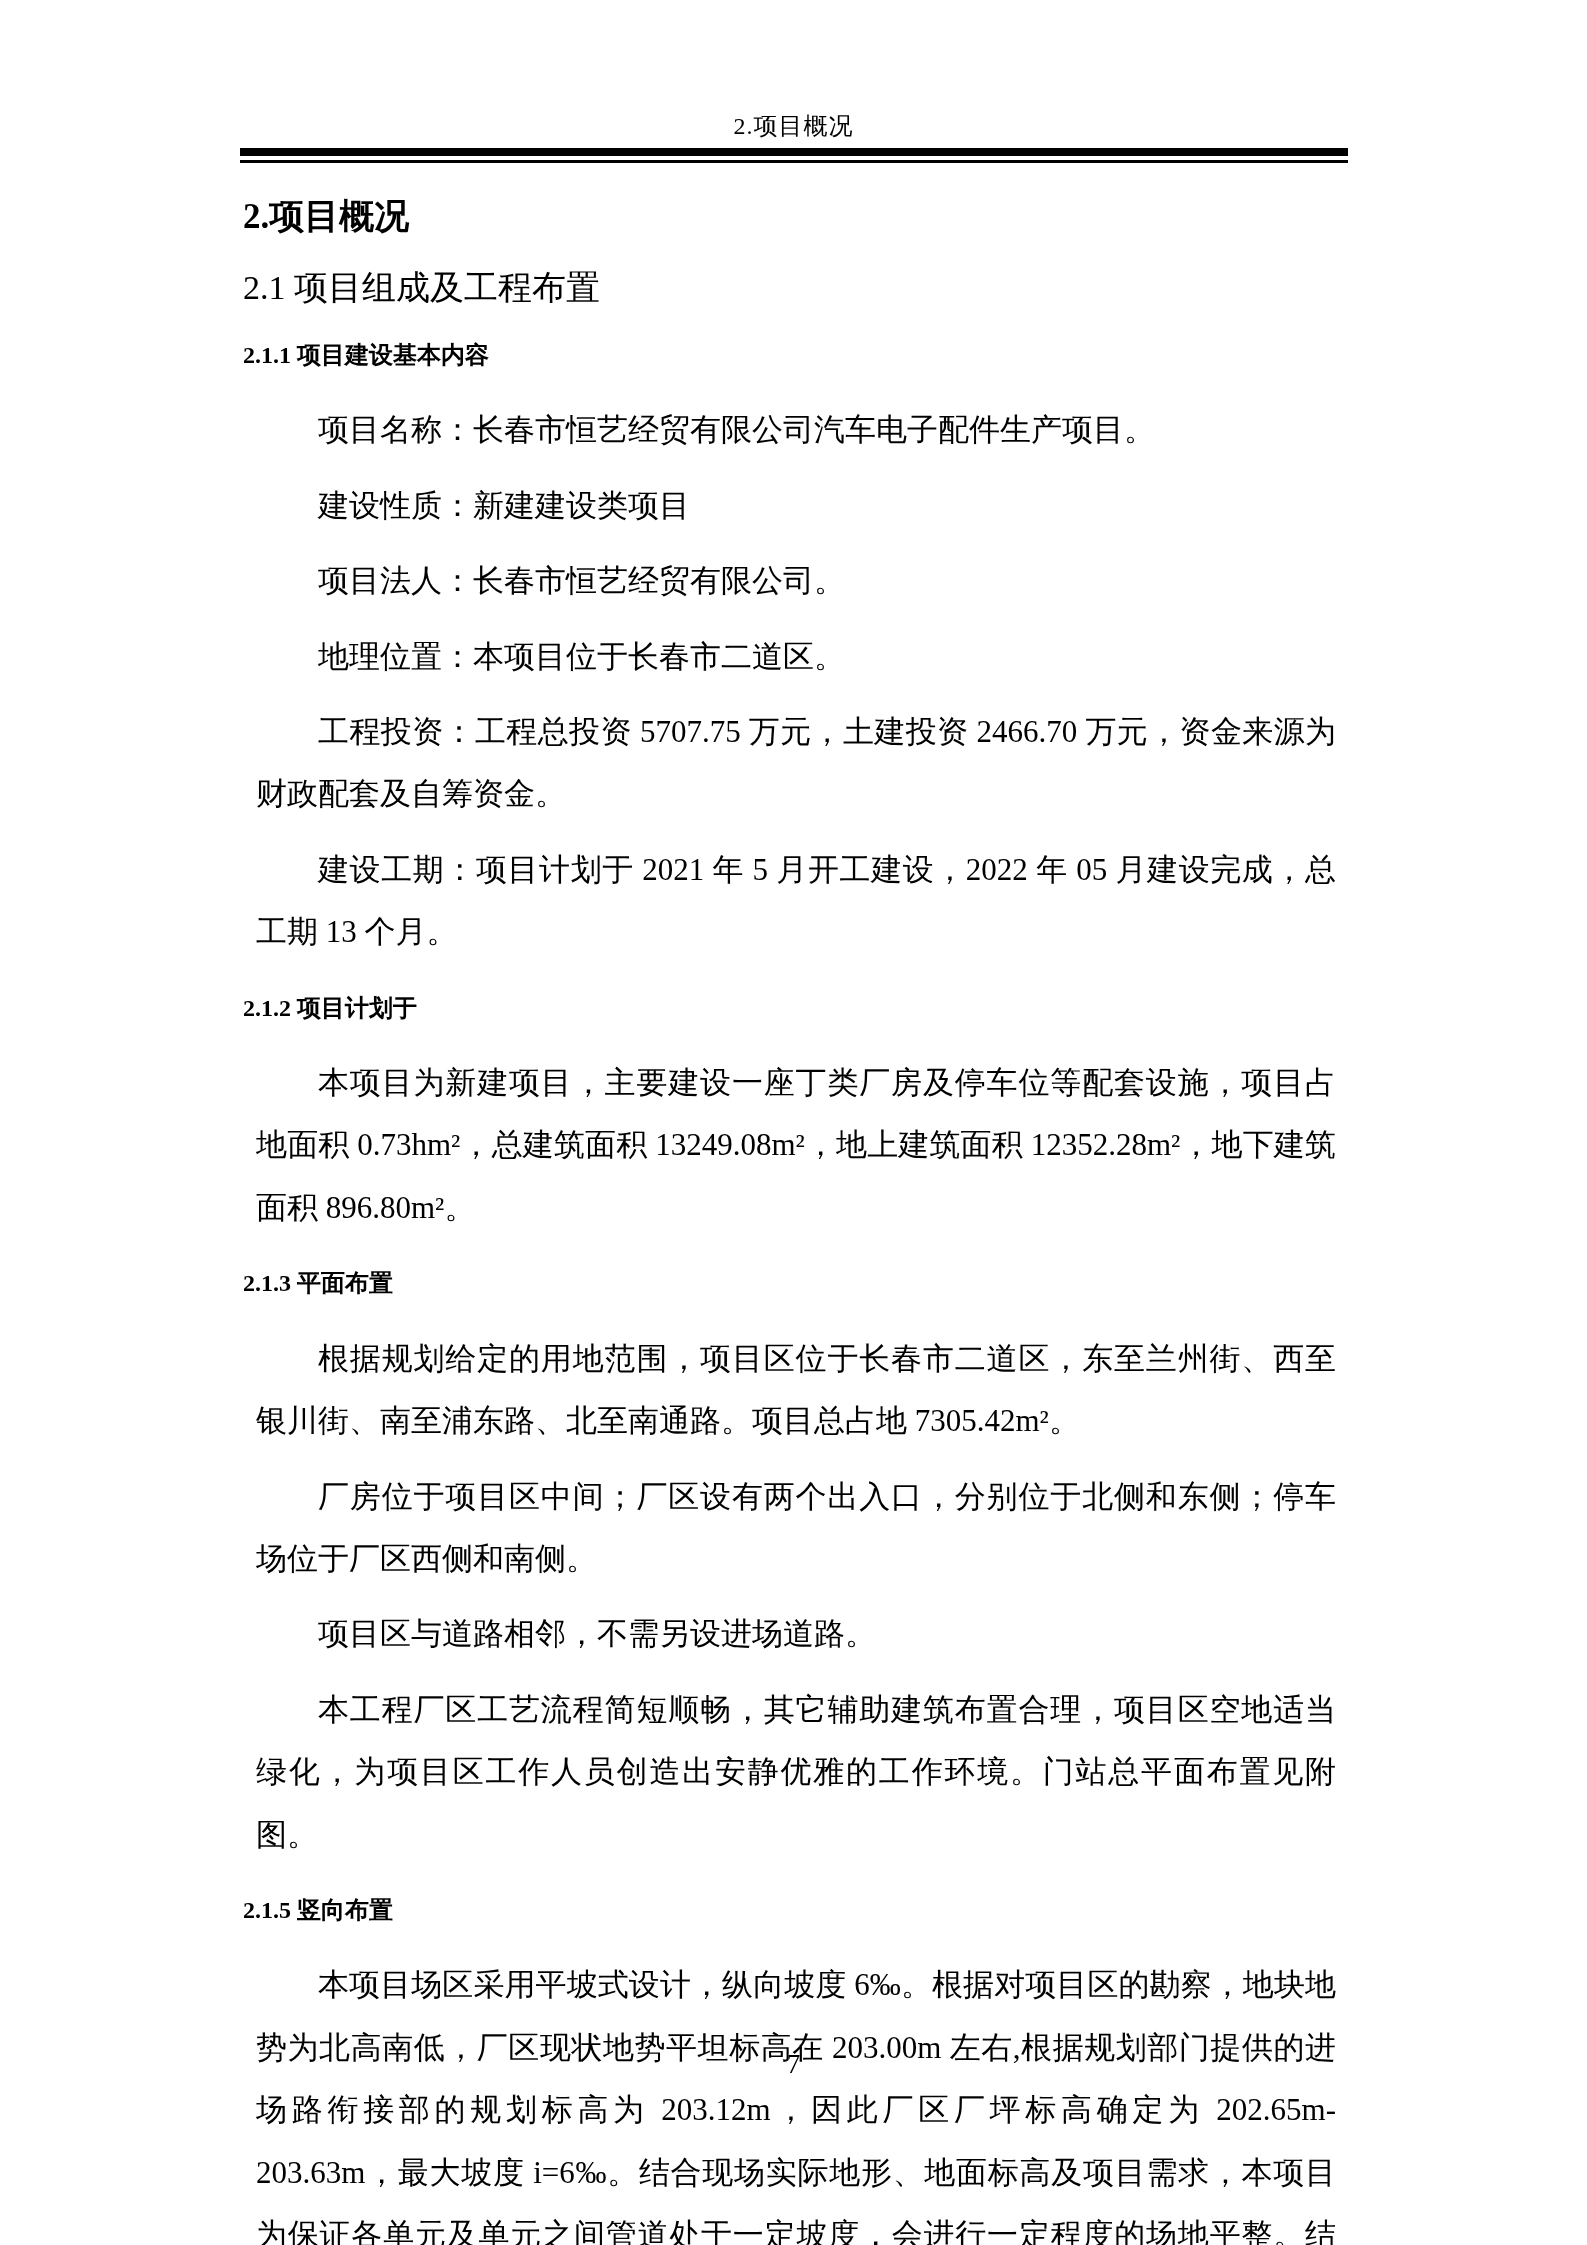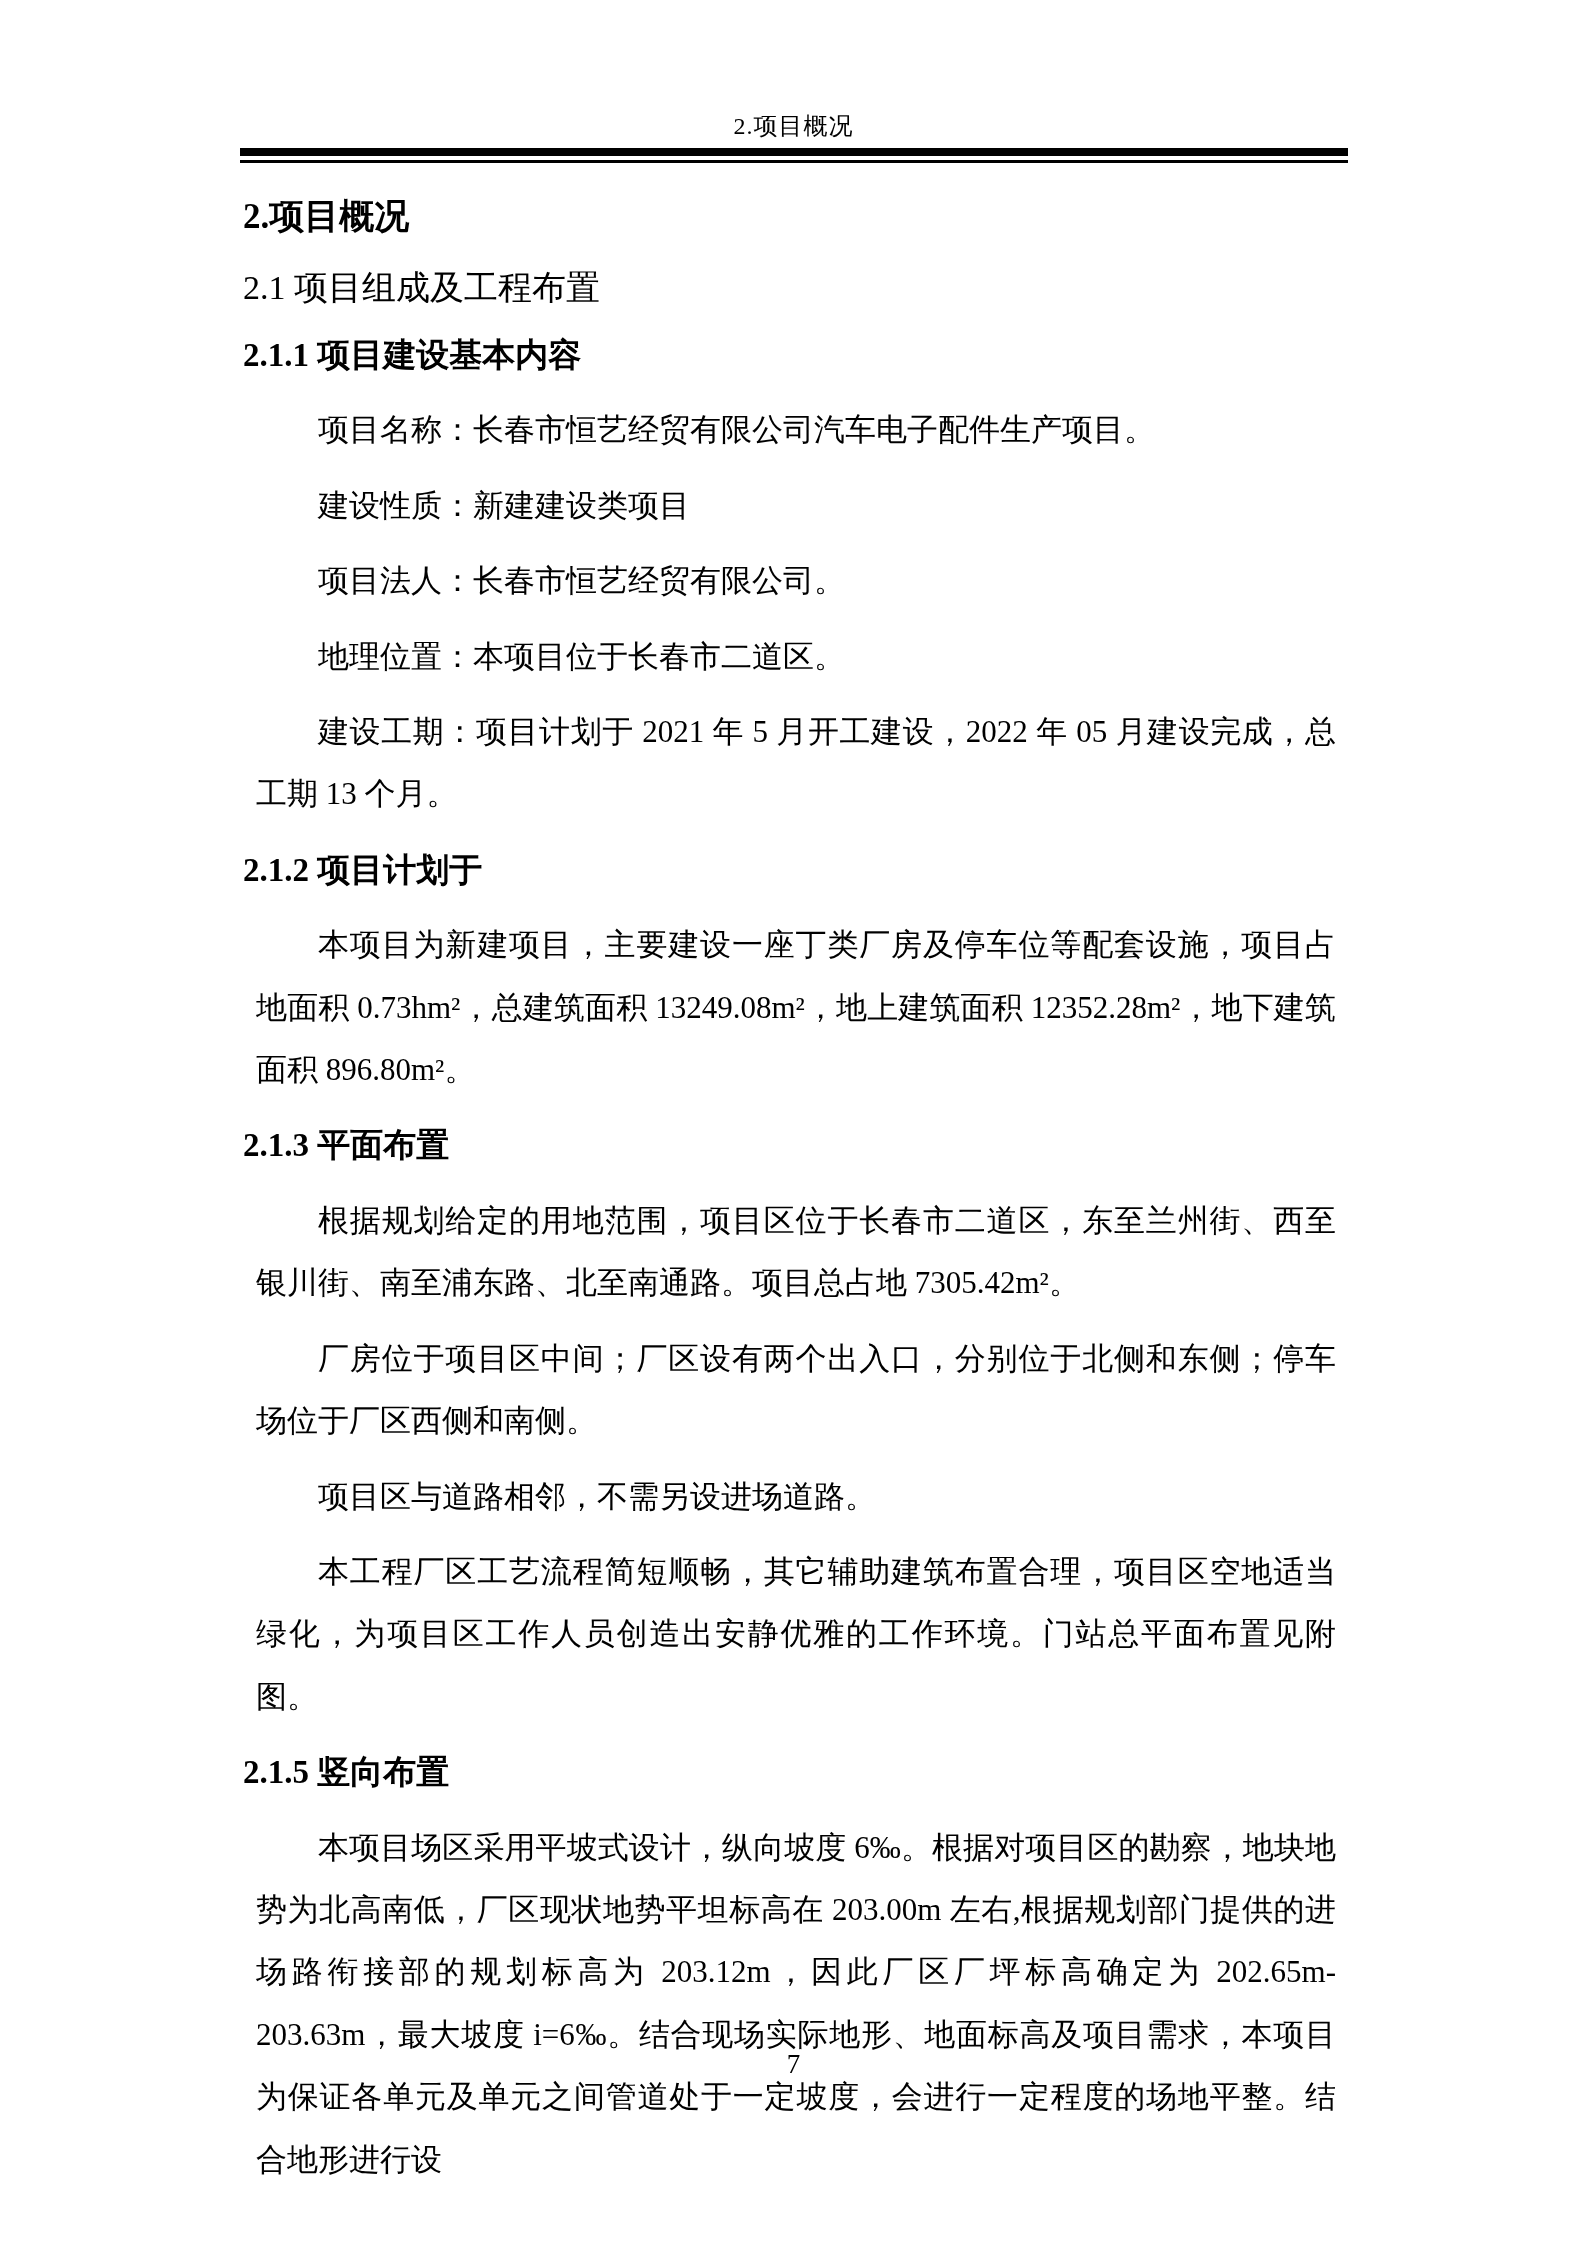--- a/index.html
+++ b/index.html
@@ -57,21 +57,21 @@
   }
   .doc-h2 {
     margin: 0;
     font-size: 34px;
     font-weight: normal;
     line-height: 73px;
     white-space: nowrap;
   }
   .doc-h3 {
     margin: 0;
-    font-size: 33px;
+    font-size: 24px;
     font-weight: bold;
     line-height: 62.4px;
     white-space: nowrap;
   }
   .doc-p {
     margin: 13px;
     font-size: 31px;
     line-height: 62.4px;
     text-align: justify;
     text-indent: 62px;
@@ -97,20 +97,21 @@
   <div class="rule-thin"></div>
 
   <div class="content">
     <h1 class="doc-h1">2.项目概况</h1>
     <h2 class="doc-h2">2.1 项目组成及工程布置</h2>
     <h3 class="doc-h3">2.1.1 项目建设基本内容</h3>
     <p class="doc-p">项目名称：长春市恒艺经贸有限公司汽车电子配件生产项目。</p>
     <p class="doc-p">建设性质：新建建设类项目</p>
     <p class="doc-p">项目法人：长春市恒艺经贸有限公司。</p>
     <p class="doc-p">地理位置：本项目位于长春市二道区。</p>
+    <p class="doc-p">工程投资：工程总投资 5707.75 万元，土建投资 2466.70 万元，资金来源为财政配套及自筹资金。</p>
     <p class="doc-p">建设工期：项目计划于 2021 年 5 月开工建设，2022 年 05 月建设完成，总工期 13 个月。</p>
     <h3 class="doc-h3">2.1.2 项目计划于</h3>
     <p class="doc-p">本项目为新建项目，主要建设一座丁类厂房及停车位等配套设施，项目占地面积 0.73hm²，总建筑面积 13249.08m²，地上建筑面积 12352.28m²，地下建筑面积 896.80m²。</p>
     <h3 class="doc-h3">2.1.3 平面布置</h3>
     <p class="doc-p">根据规划给定的用地范围，项目区位于长春市二道区，东至兰州街、西至银川街、南至浦东路、北至南通路。项目总占地 7305.42m²。</p>
     <p class="doc-p">厂房位于项目区中间；厂区设有两个出入口，分别位于北侧和东侧；停车场位于厂区西侧和南侧。</p>
     <p class="doc-p">项目区与道路相邻，不需另设进场道路。</p>
     <p class="doc-p">本工程厂区工艺流程简短顺畅，其它辅助建筑布置合理，项目区空地适当绿化，为项目区工作人员创造出安静优雅的工作环境。门站总平面布置见附图。</p>
     <h3 class="doc-h3">2.1.5 竖向布置</h3>
     <p class="doc-p">本项目场区采用平坡式设计，纵向坡度 6‰。根据对项目区的勘察，地块地势为北高南低，厂区现状地势平坦标高在 203.00m 左右,根据规划部门提供的进场路衔接部的规划标高为 203.12m，因此厂区厂坪标高确定为 202.65m-203.63m，最大坡度 i=6‰。结合现场实际地形、地面标高及项目需求，本项目为保证各单元及单元之间管道处于一定坡度，会进行一定程度的场地平整。结合地形进行设</p>

